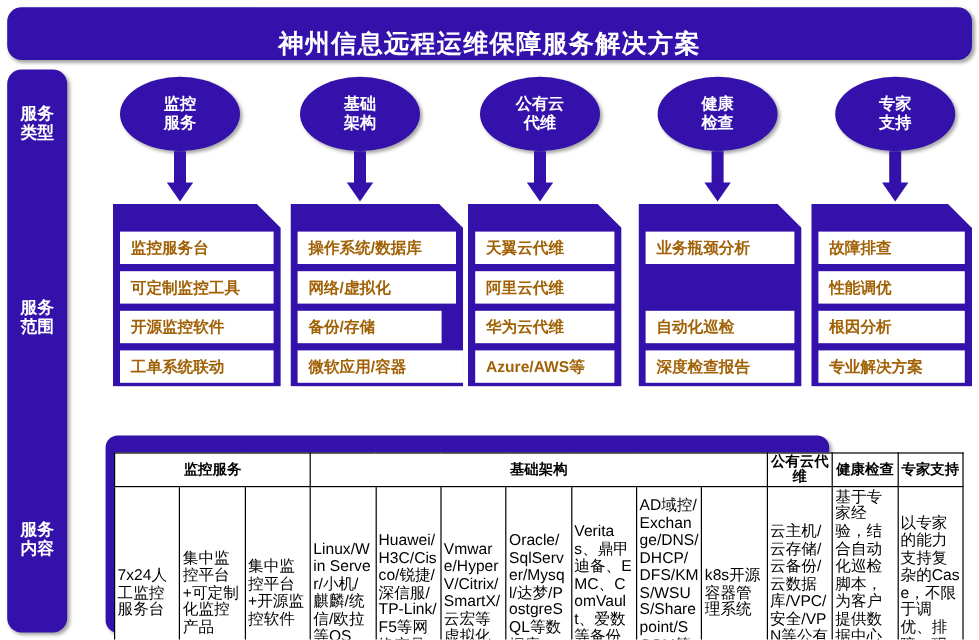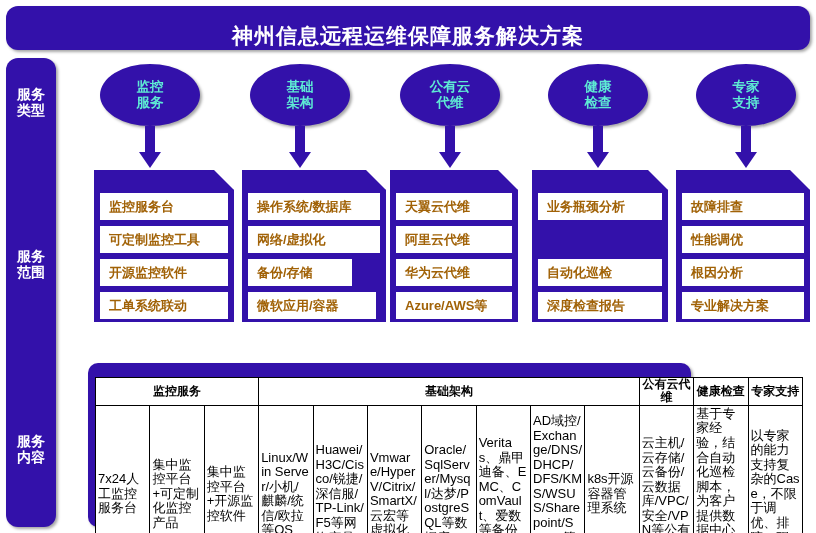--- a/index.html
+++ b/index.html
@@ -37,21 +37,21 @@
   .rail-label.r2{top:190px;}
   .rail-label.r3{top:375px;}
   .rail-label span{display:block;}
 
   
   .ellipse{
     position:absolute;top:64px;width:100px;height:62px;
     background:#3311AA;border-radius:50%;
     box-shadow:2px 2px 3px rgba(0,0,0,.35);
     display:flex;align-items:center;justify-content:center;
-    color:#5eead4;font-size:13.5px;font-weight:bold;line-height:1.2;text-align:center;
+    color:#ffffff;font-size:13.5px;font-weight:bold;line-height:1.2;text-align:center;
   }
   .ellipse span{display:block;}
 
   
   .arrow{
     position:absolute;top:126px;width:22px;height:44px;
   }
   .arrow .shaft{
     position:absolute;left:6px;top:0;width:10px;height:28px;background:#3311AA;
   }
@@ -188,22 +188,22 @@
   <div class="scope-col" style="left:94px;width:140px">
     <div class="scope-item i0" style="width:128px">监控服务台</div>
     <div class="scope-item i1" style="width:128px">可定制监控工具</div>
     <div class="scope-item i2" style="width:128px">开源监控软件</div>
     <div class="scope-item i3" style="width:128px">工单系统联动</div>
   </div>
 
   <div class="scope-col" style="left:242px;width:144px">
     <div class="scope-item i0" style="width:132px">操作系统/数据库</div>
     <div class="scope-item i1" style="width:132px">网络/虚拟化</div>
-    <div class="scope-item i2" style="width:104px">备份/存储</div>
-    <div class="scope-item i3" style="width:128px">微软应用/容器</div>
+    <div class="scope-item i2" style="width:120px">备份/存储</div>
+    <div class="scope-item i3" style="width:148px">微软应用/容器</div>
   </div>
 
   <div class="scope-col" style="left:390px;width:128px">
     <div class="scope-item i0" style="width:116px">天翼云代维</div>
     <div class="scope-item i1" style="width:116px">阿里云代维</div>
     <div class="scope-item i2" style="width:116px">华为云代维</div>
     <div class="scope-item i3" style="width:116px">Azure/AWS等</div>
   </div>
 
   <div class="scope-col" style="left:532px;width:136px">

